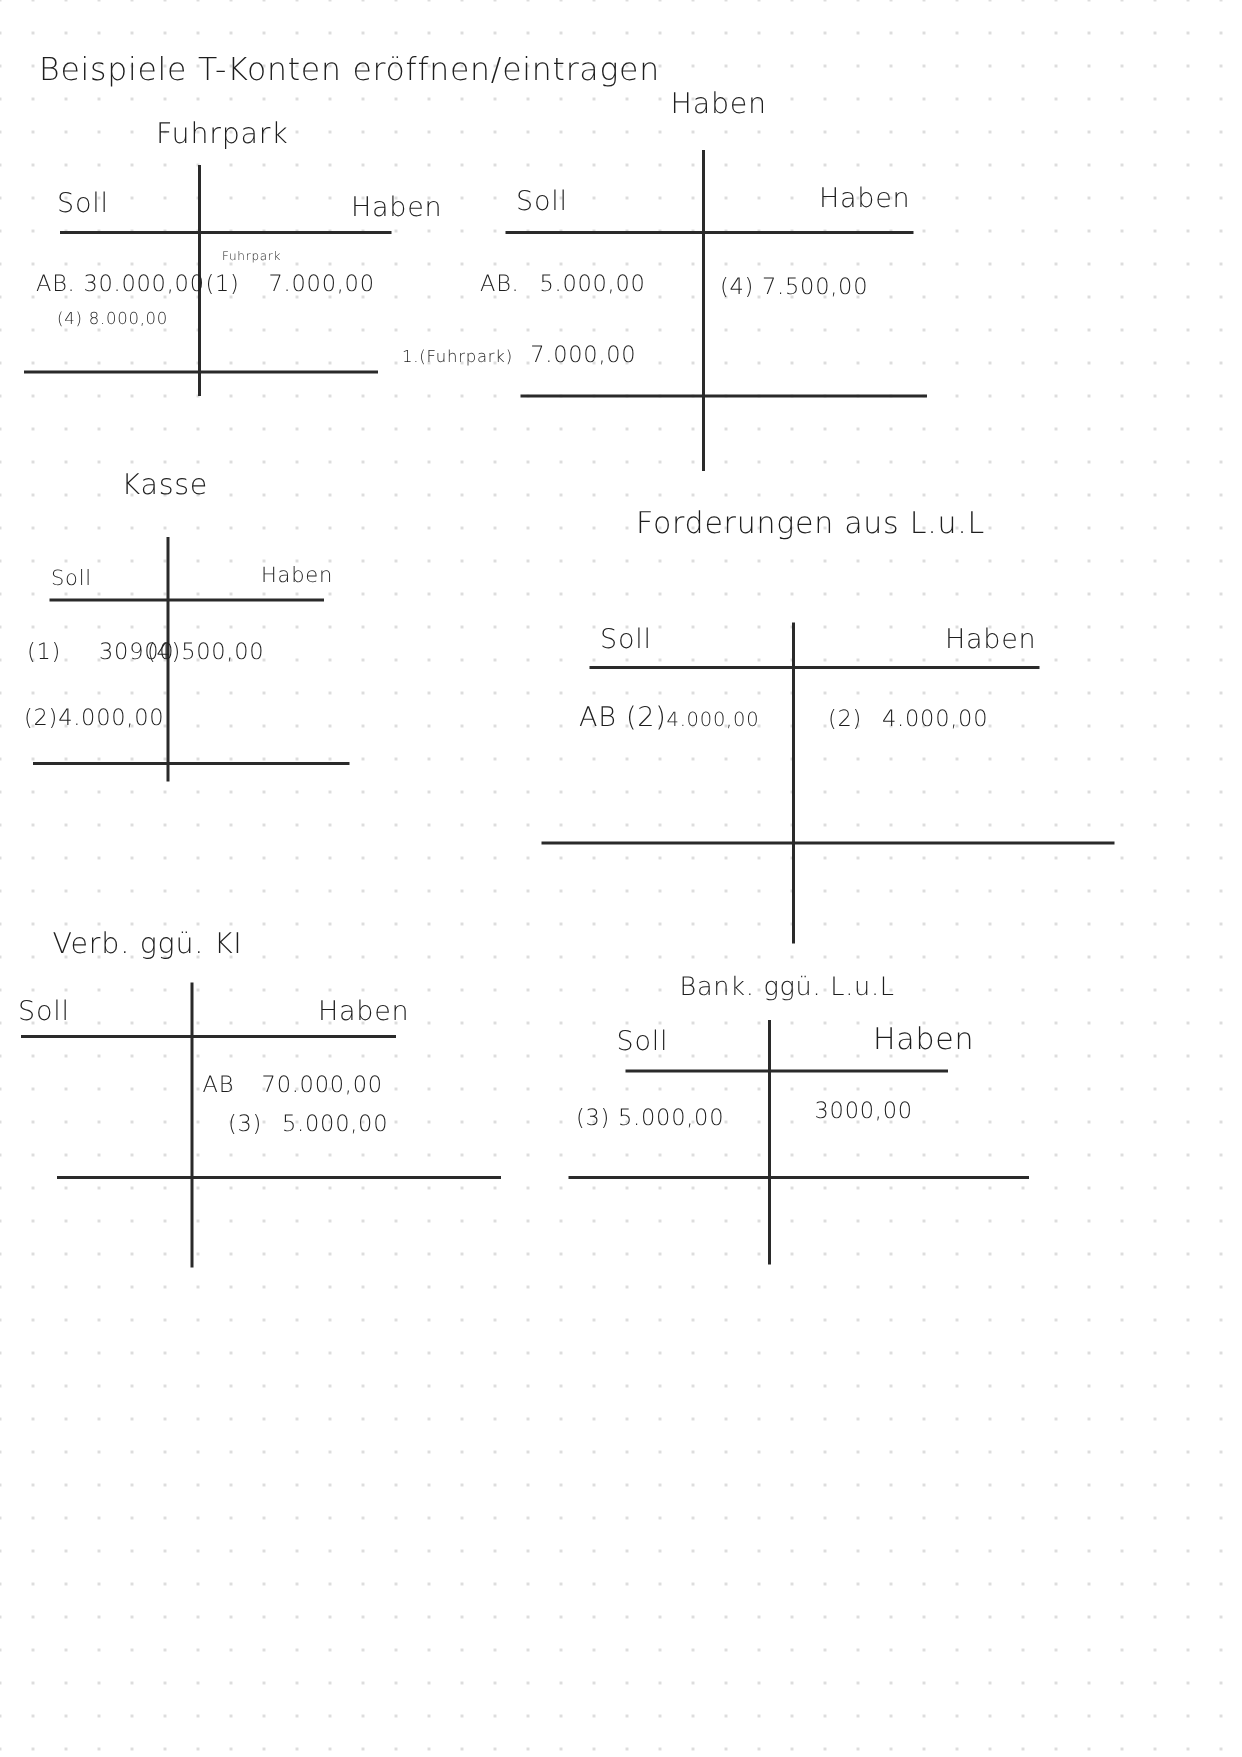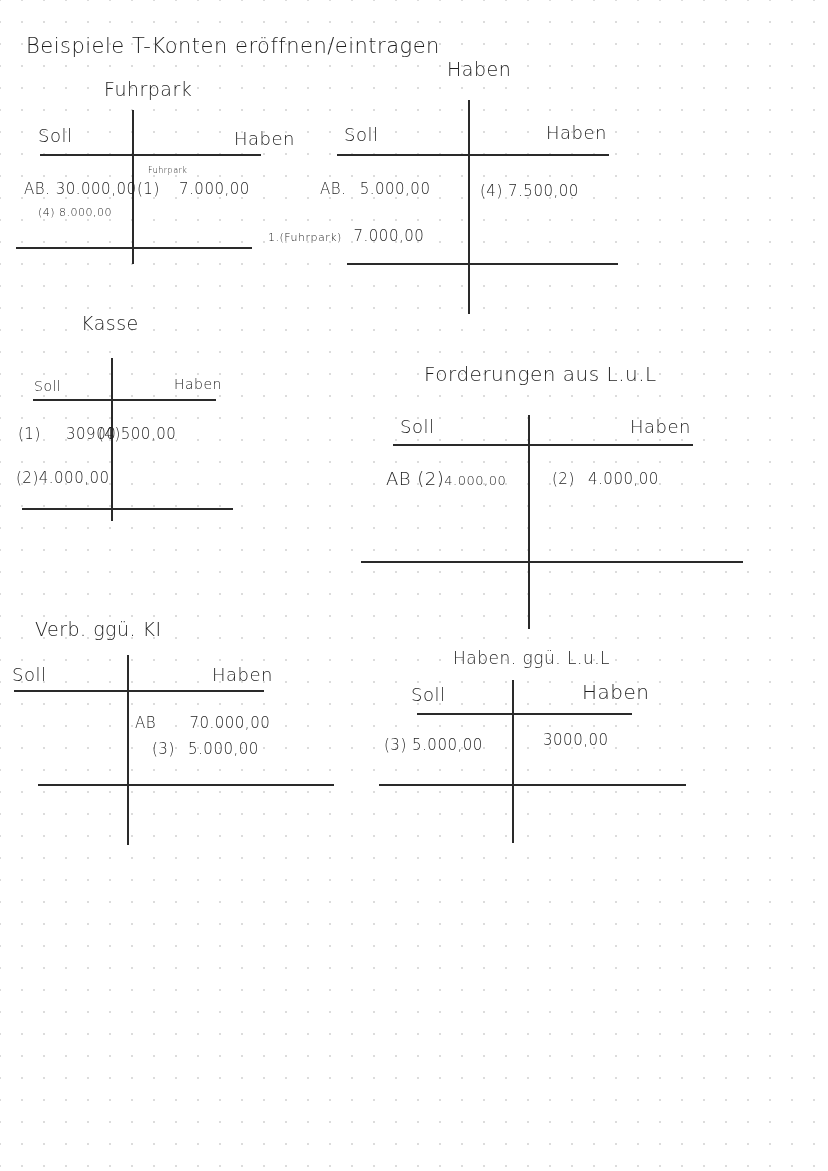--- a/index.html
+++ b/index.html
@@ -89,21 +89,21 @@
   </div>
   <div class="hw amt" style="left:16px; top:469px;">
     <span>(2)</span><span>4.000,00</span>
   </div>
   <div class="hw amt" style="left:98px; top:425px;">
     <span>(4)</span><span>500,00</span>
   </div>
 </div>
 
 <div>
-  <div class="hw acct" style="left:424px; top:362px; font-size:20px;">Forderungen aus L.u.L</div>
+  <div class="hw acct" style="left:424px; top:336px; font-size:20px;">Forderungen aus L.u.L</div>
   <div class="hw head" style="left:400px; top:416px;">Soll</div>
   <div class="hw head" style="left:630px; top:416px;">Haben</div>
   <div class="line h" style="left:393px; top:444px; width:300px;"></div>
   <div class="line v" style="left:528px; top:415px; height:214px;"></div>
   <div class="line h" style="left:361px; top:561px; width:382px;"></div>
 
   <div class="hw amt" style="left:386px; top:468px;">
     <span style="font-size:18px;">AB (2)</span><span class="small" style="font-size:13px;">4.000,00</span>
   </div>
   <div class="hw amt" style="left:552px; top:470px;">
@@ -115,30 +115,30 @@
 <div>
   <div class="hw acct" style="left:35px; top:618px;">Verb. ggü. KI</div>
   <div class="hw head" style="left:12px; top:664px;">Soll</div>
   <div class="hw head" style="left:212px; top:664px;">Haben</div>
   <div class="line h" style="left:14px; top:690px; width:250px;"></div>
   <div class="line v" style="left:127px; top:655px; height:190px;"></div>
   <div class="line h" style="left:38px; top:784px; width:296px;"></div>
 
   <div class="hw amt" style="left:135px; top:714px;">
     <span>AB</span>
-    <span style="margin-left:28px;">70.000,00</span>
+    <span style="margin-left:13px;">70.000,00</span>
   </div>
   <div class="hw amt" style="left:152px; top:740px;">
     <span>(3)</span>
     <span style="margin-left:8px;">5.000,00</span>
   </div>
 </div>
 
 <div>
-  <div class="hw acct" style="left:453px; top:648px; font-size:17px;">Haben. ggü. L.u.L</div>
+  <div class="hw acct" style="left:453px; top:648px; font-size:17px;">Bank. ggü. L.u.L</div>
   <div class="hw head" style="left:411px; top:684px;">Soll</div>
   <div class="hw head" style="left:582px; top:680px; font-size:20px;">Haben</div>
   <div class="line h" style="left:417px; top:713px; width:215px;"></div>
   <div class="line v" style="left:512px; top:680px; height:163px;"></div>
   <div class="line h" style="left:379px; top:784px; width:307px;"></div>
 
   <div class="hw amt" style="left:384px; top:736px;">
     <span>(3)</span>
     <span>5.000,00</span>
   </div>

